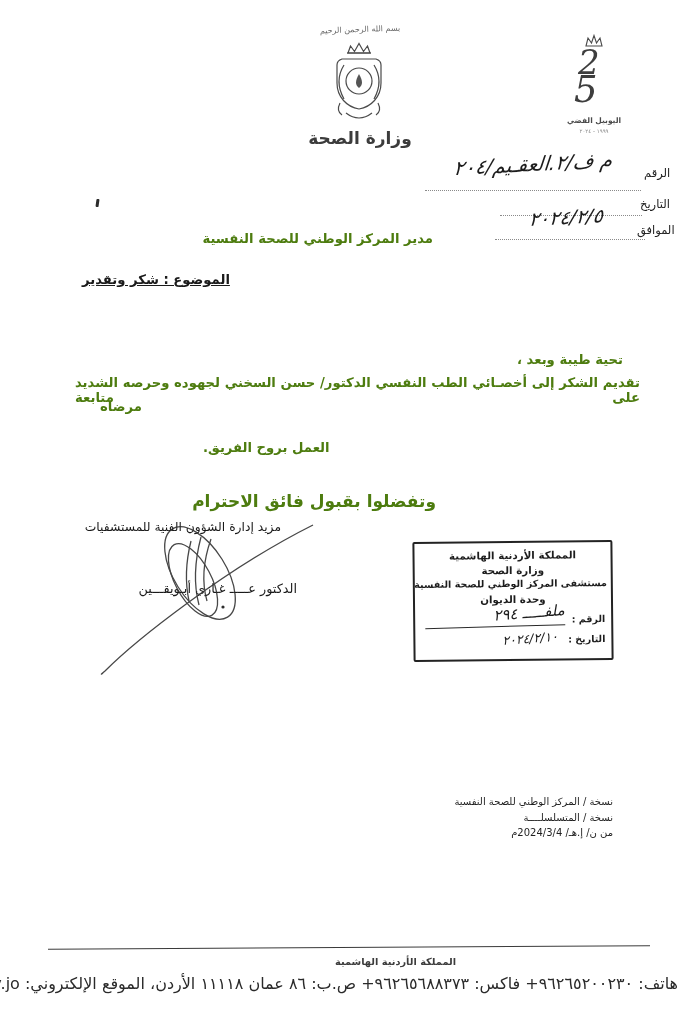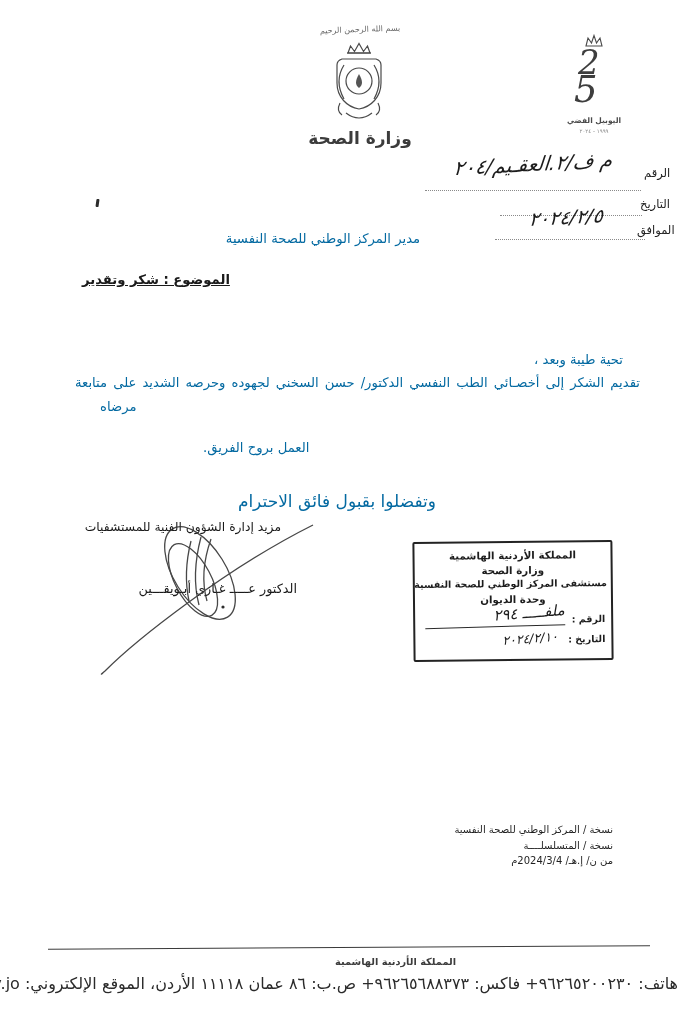--- a/index.html
+++ b/index.html
@@ -6,21 +6,21 @@
   .page{
     position:relative;width:698px;height:1024px;background:#ffffff;
     margin:0 auto;overflow:hidden;
     font-family:"DejaVu Sans",sans-serif;color:#1a1a1a;
   }
   .abs{position:absolute;}
   .rtl{direction:rtl;unicode-bidi:plaintext;}
   .nowrap{white-space:nowrap;}
   .center{text-align:center;}
   .right{text-align:right;}
-  .bodyline{font-size:13.2px;color:#0369a1;direction:rtl;}
+  .bodyline{font-size:13.2px;color:#4d7c0f;direction:rtl;font-weight:bold;}
   .just{text-align:justify;text-align-last:justify;box-sizing:border-box;}
   .hand{
     font-style:italic;color:#1c1c1c;
     transform:rotate(-3deg) skewX(-8deg);transform-origin:center;
     letter-spacing:1px;
   }
   .dotted{height:0;border-bottom:1.4px dotted #8a8a8a;}
   .label{font-size:11.5px;color:#222;}
   .callig{font-weight:bold;color:#3c3c3c;letter-spacing:.5px;}
   .subject{font-size:13.2px;font-weight:bold;text-decoration:underline;direction:rtl;}
@@ -29,21 +29,21 @@
     transform:rotate(-.6deg);
     direction:rtl;text-align:center;color:#1d1d1d;
     padding:5px 4px 2px 4px;box-sizing:border-box;
     background:rgba(255,255,255,.6);
   }
   .stampline{font-weight:bold;line-height:14.5px;font-size:10.3px;white-space:nowrap;}
   .stamp-small{font-size:9.6px;}
   .stamp-rel{position:relative;height:44px;margin-top:3px;}
   .stamp-label{position:absolute;font-size:9.5px;font-weight:bold;}
   .stamp-hand{position:absolute;font-style:italic;transform:rotate(-4deg);letter-spacing:1px;white-space:nowrap;}
-  .cc{font-size:10px;line-height:15.5px;color:#1f1f1f;direction:rtl;text-align:right;margin-top:28px;}
+  .cc{font-size:10px;line-height:15.5px;color:#1f1f1f;direction:rtl;text-align:right;}
   .footer-contact{font-size:16px;color:#2a2a2a;direction:rtl;white-space:nowrap;text-align:center;}
   svg{display:block;}
 </style>
 </head>
 <body>
 
 <div class="page">
 
   <div class="abs rtl center" style="left:318px;top:25px;width:84px;font-size:8px;color:#6a6a6a;transform:rotate(-2deg);">بسم الله الرحمن الرحيم</div>
 

